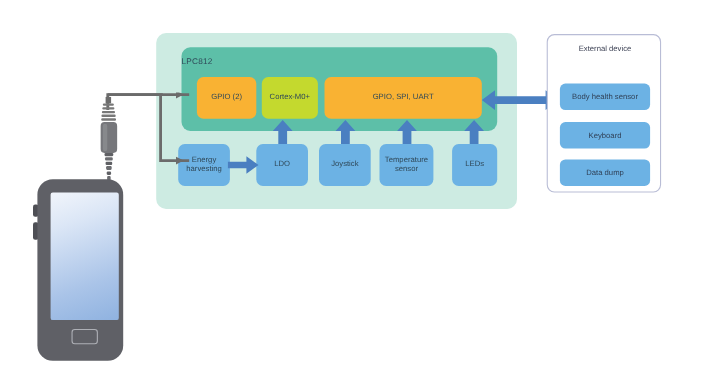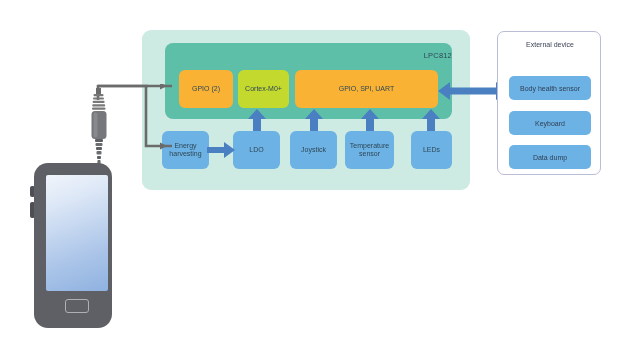--- a/index.html
+++ b/index.html
@@ -17,21 +17,21 @@
     position:absolute;left:142px;top:30px;width:328px;height:160px;
     background:#cdebe2;border-radius:9px;
   }
   
   .chip{
     position:absolute;left:165px;top:43px;width:287px;height:76px;
     background:#5dbfa8;border-radius:8px;
   }
   .chip-title{
     position:absolute;left:0;top:8px;width:287px;
-    text-align:right;font-size:7.5px;color:#2f4858;letter-spacing:.2px;
+    text-align:left;font-size:7.5px;color:#2f4858;letter-spacing:.2px;
   }
 
   
   .blk{
     position:absolute;border-radius:6px;
     display:flex;align-items:center;justify-content:center;
     text-align:center;line-height:1.18;
     color:#2f4858;font-size:7px;
     box-sizing:border-box;padding:2px;
   }

